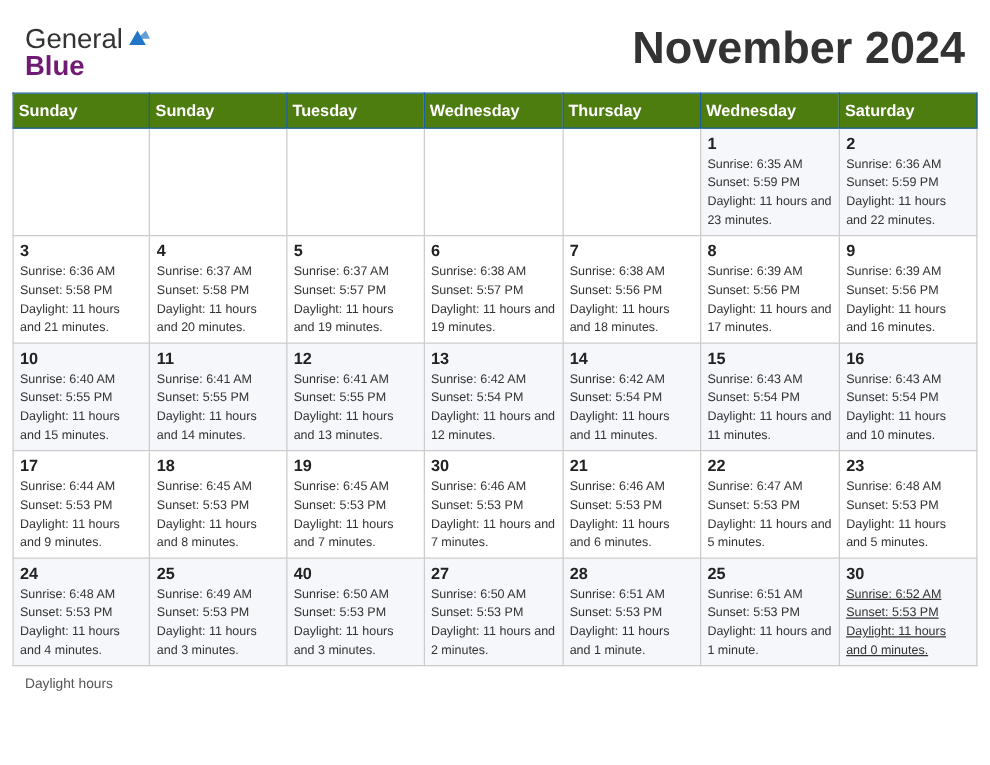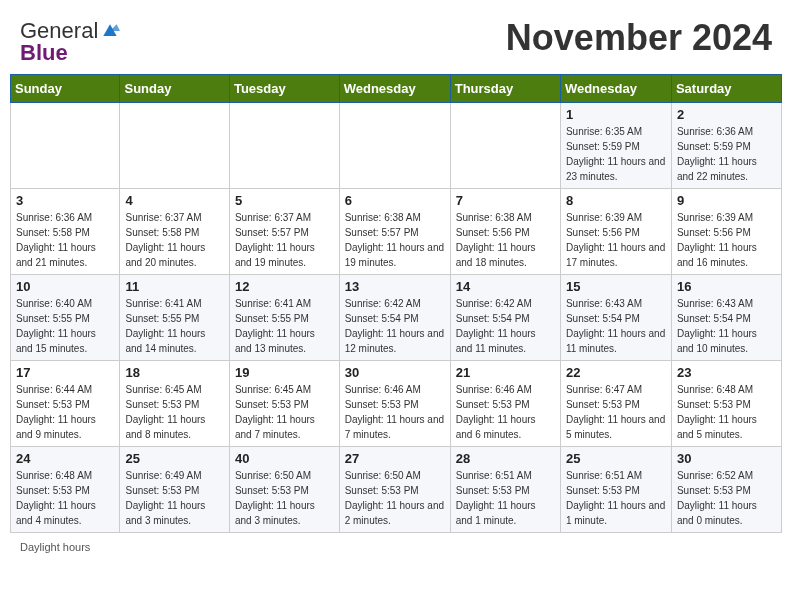--- a/index.html
+++ b/index.html
@@ -316,21 +316,21 @@
 Daylight: 11 hours and 1 minute.</div>
         </td>
         <td>
           <span class="day-num">25</span>
           <div class="day-info" style="white-space: pre-line;">Sunrise: 6:51 AM
 Sunset: 5:53 PM
 Daylight: 11 hours and 1 minute.</div>
         </td>
         <td>
           <span class="day-num">30</span>
-          <div class="day-info" style="white-space: pre-line;">Sunrise: 6:52 AM
+          <div class="day-info" style="white-space: pre-line; text-decoration: underline;">Sunrise: 6:52 AM
 Sunset: 5:53 PM
 Daylight: 11 hours and 0 minutes.</div>
         </td>
       </tr>
     </tbody>
 </table>
 
 <div class="footer-note">Daylight hours</div>
 
 </body></html>

